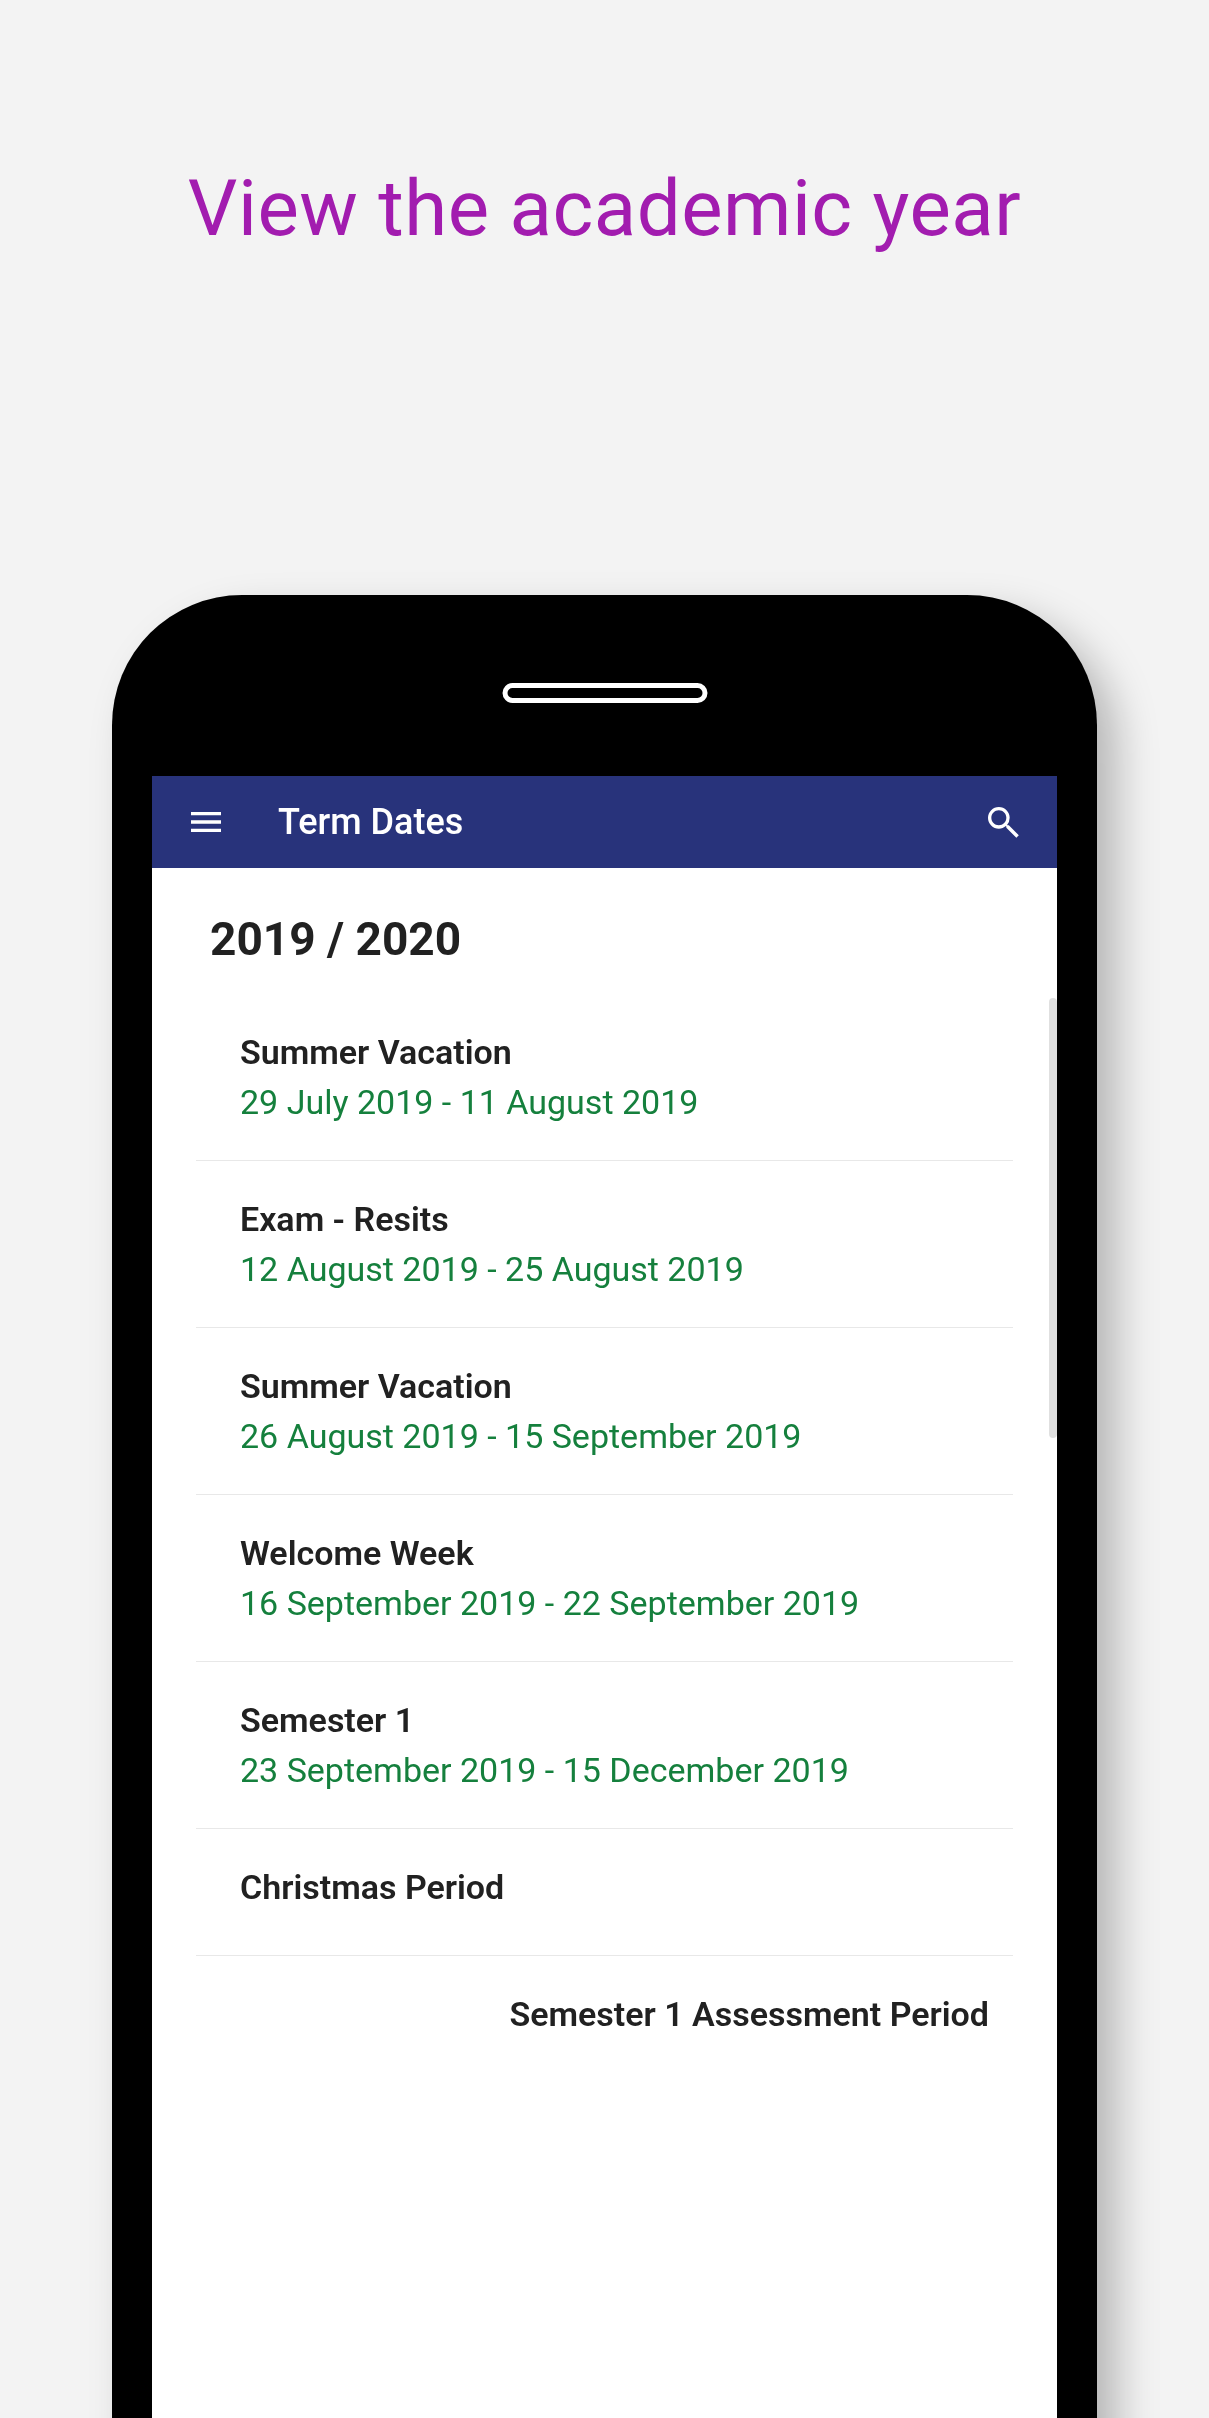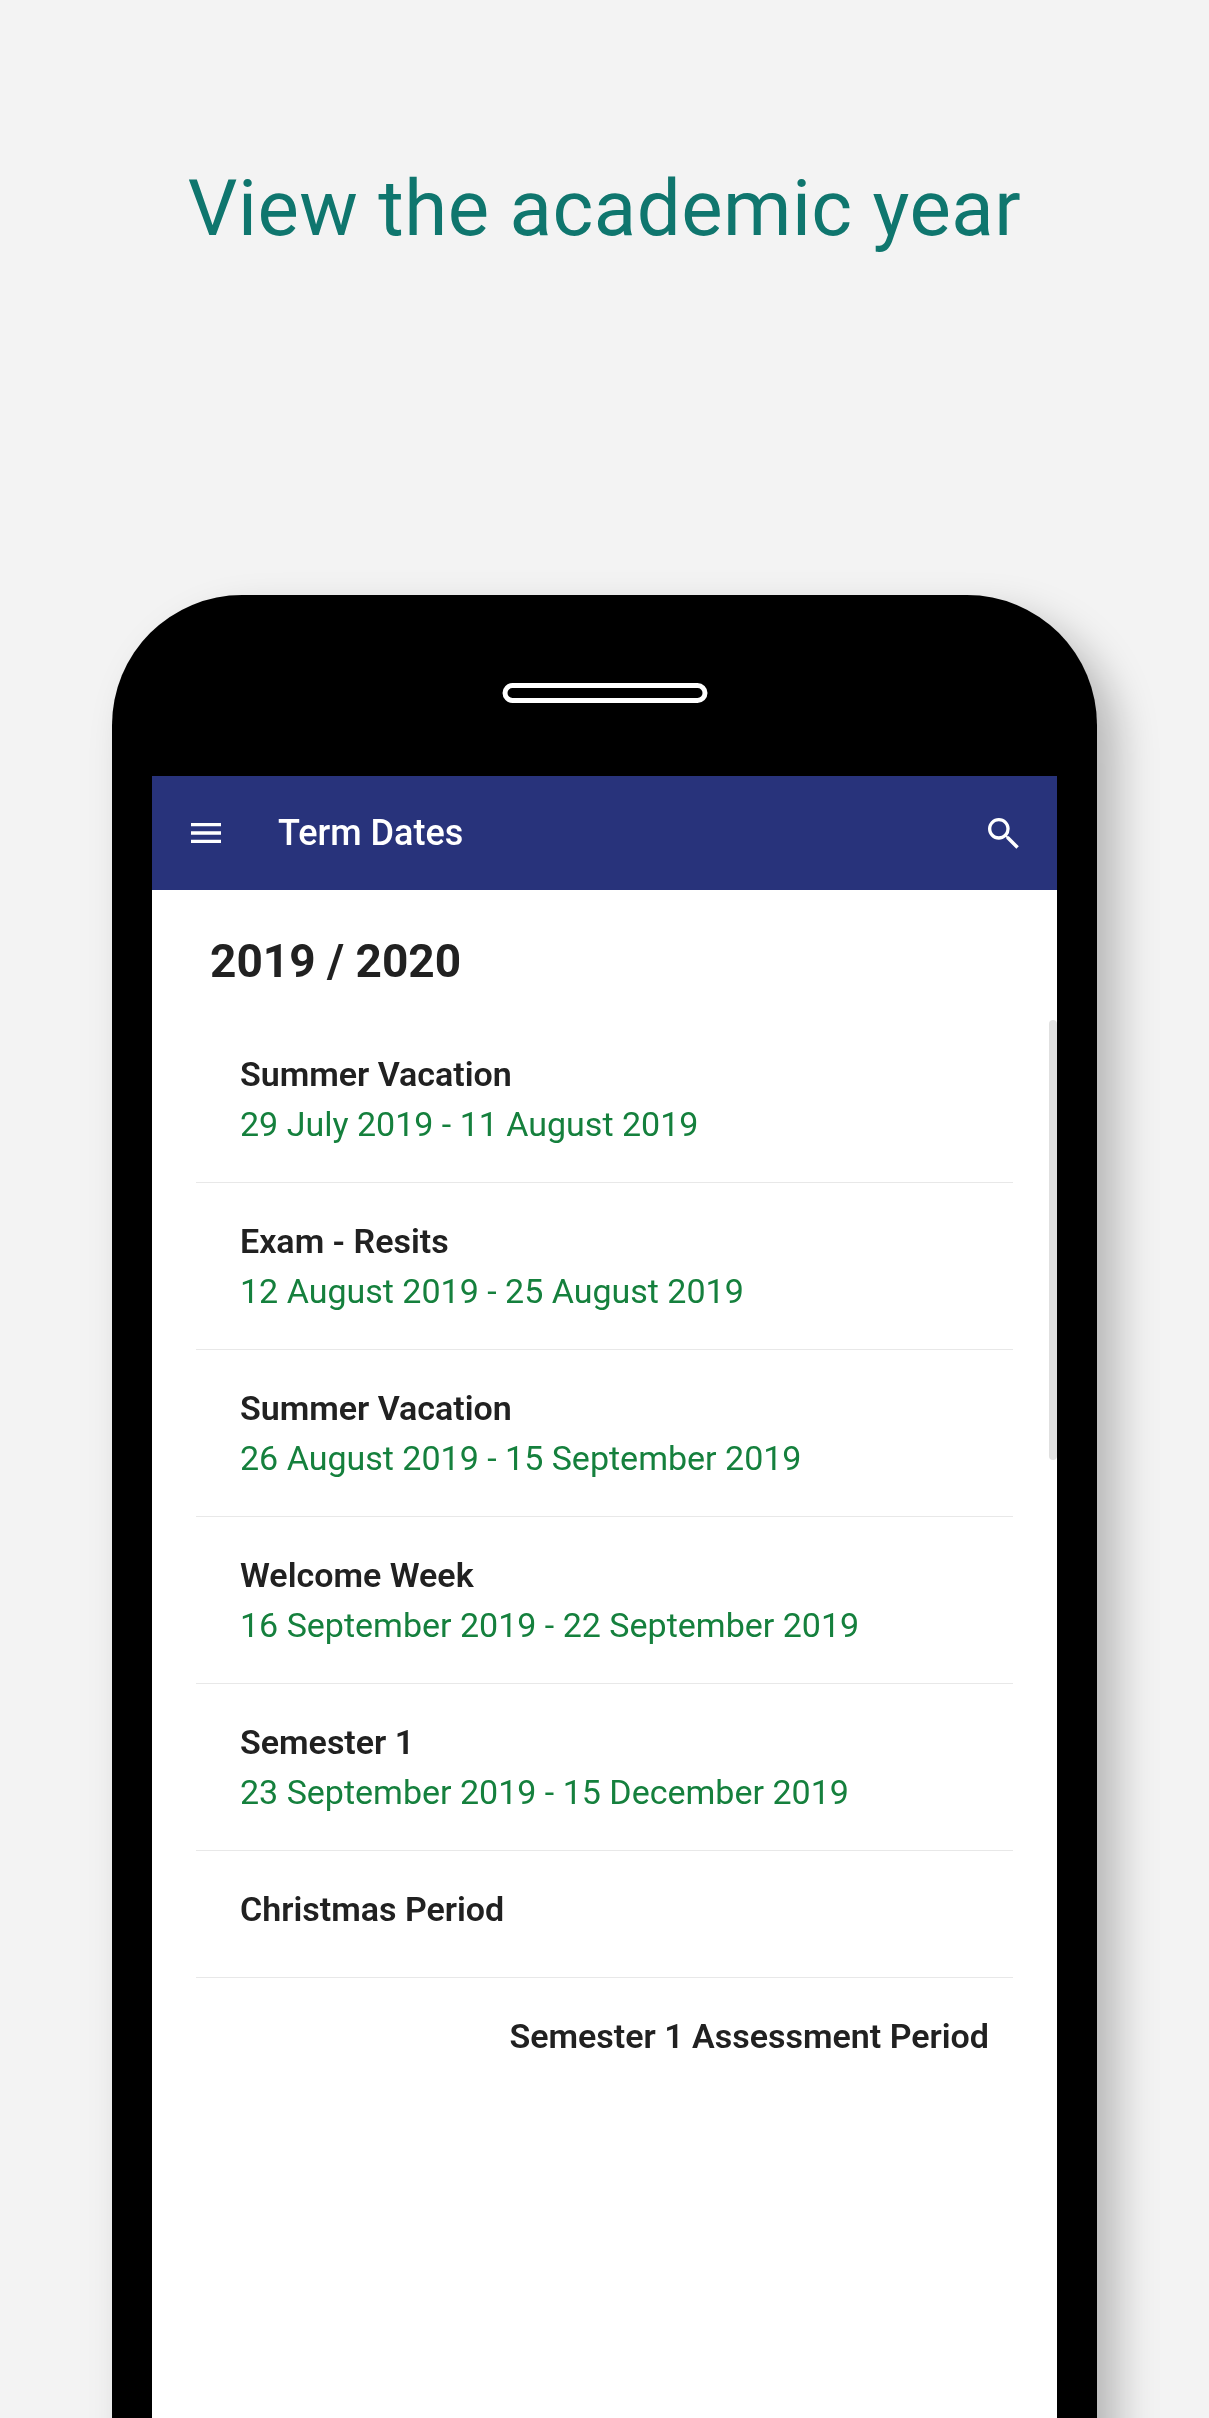--- a/index.html
+++ b/index.html
@@ -8,21 +8,21 @@
     background: #f3f3f3;
     font-family: -apple-system, BlinkMacSystemFont, "Segoe UI", Roboto, Arial, sans-serif;
     overflow: hidden;
     position: relative;
   }
 
   .page-heading {
     text-align: center;
     font-size: 78px;
     font-weight: 400;
-    color: #0f766e;
+    color: #a21caf;
     line-height: 1.25;
     padding-top: 160px;
     letter-spacing: 0.5px;
   }
 
   .phone-frame {
     position: absolute;
     top: 595px;
     left: 112px;
     width: 985px;
@@ -48,21 +48,21 @@
     position: absolute;
     top: 181px;
     left: 40px;
     right: 40px;
     bottom: 0;
     background: #fff;
     overflow: hidden;
   }
 
   .app-bar {
-    height: 114px;
+    height: 92px;
     background: #28337b;
     display: flex;
     align-items: center;
     padding: 0 24px 0 24px;
     color: #fff;
   }
 
   .menu-btn, .search-btn {
     width: 60px;
     height: 60px;

